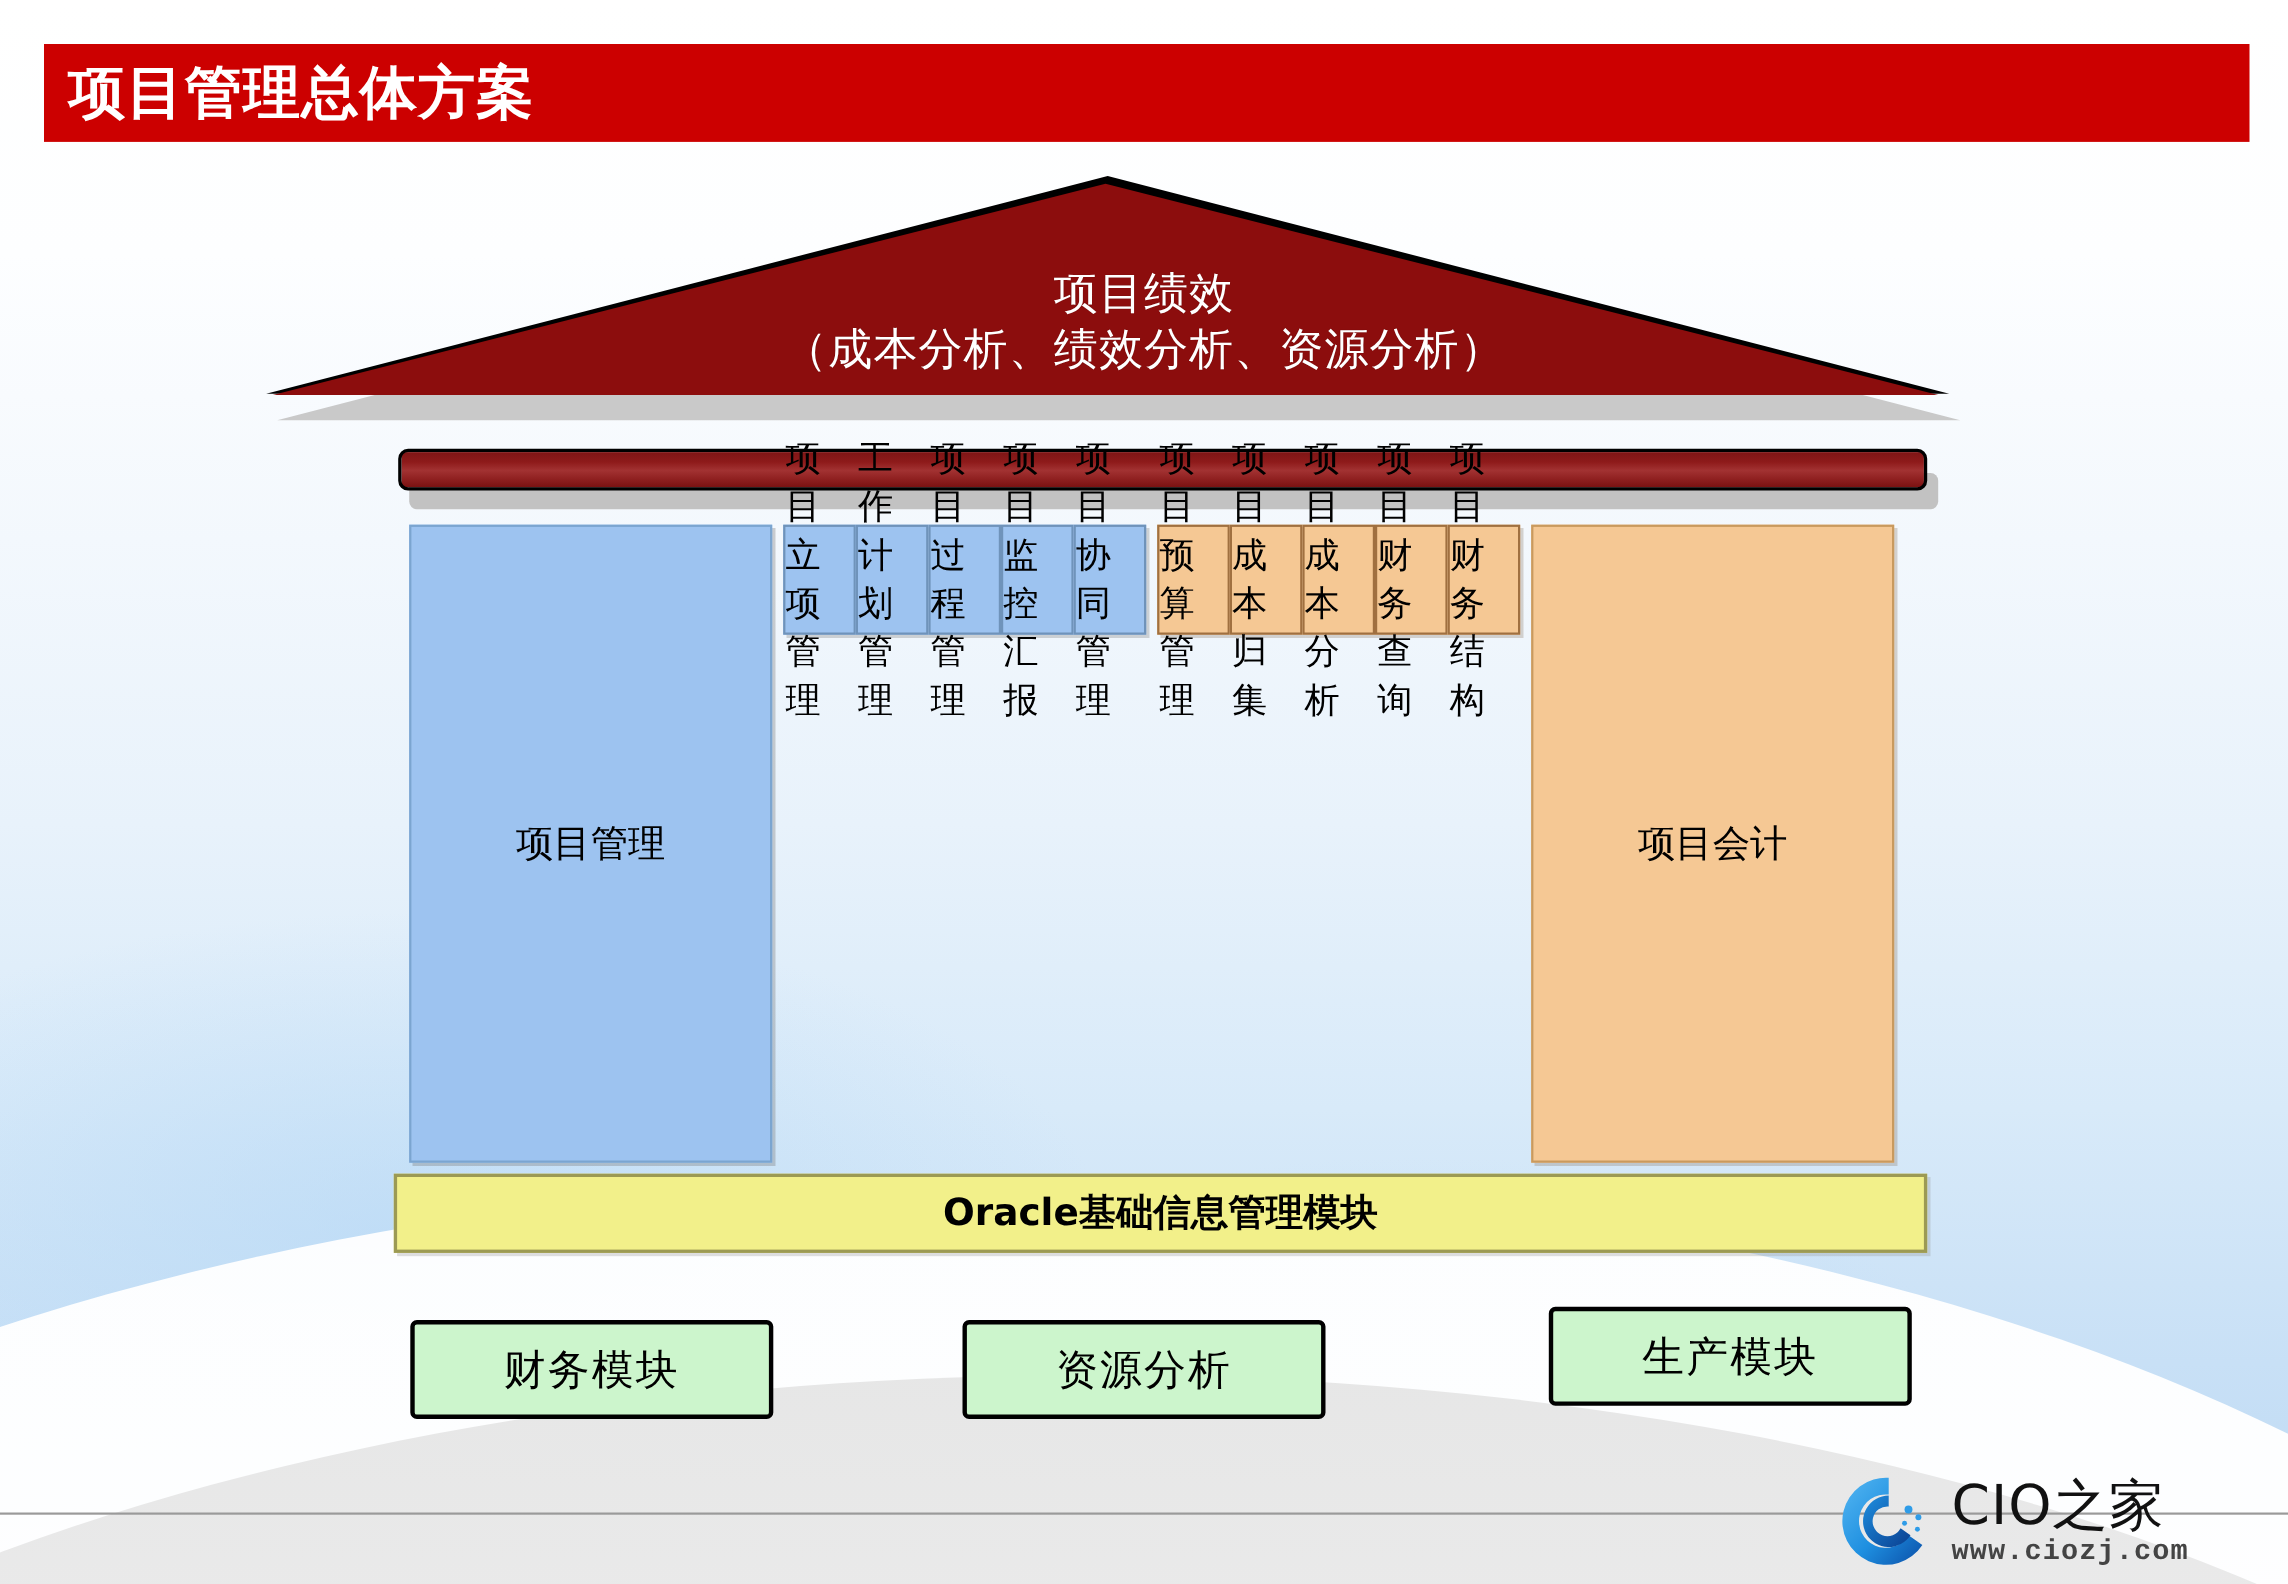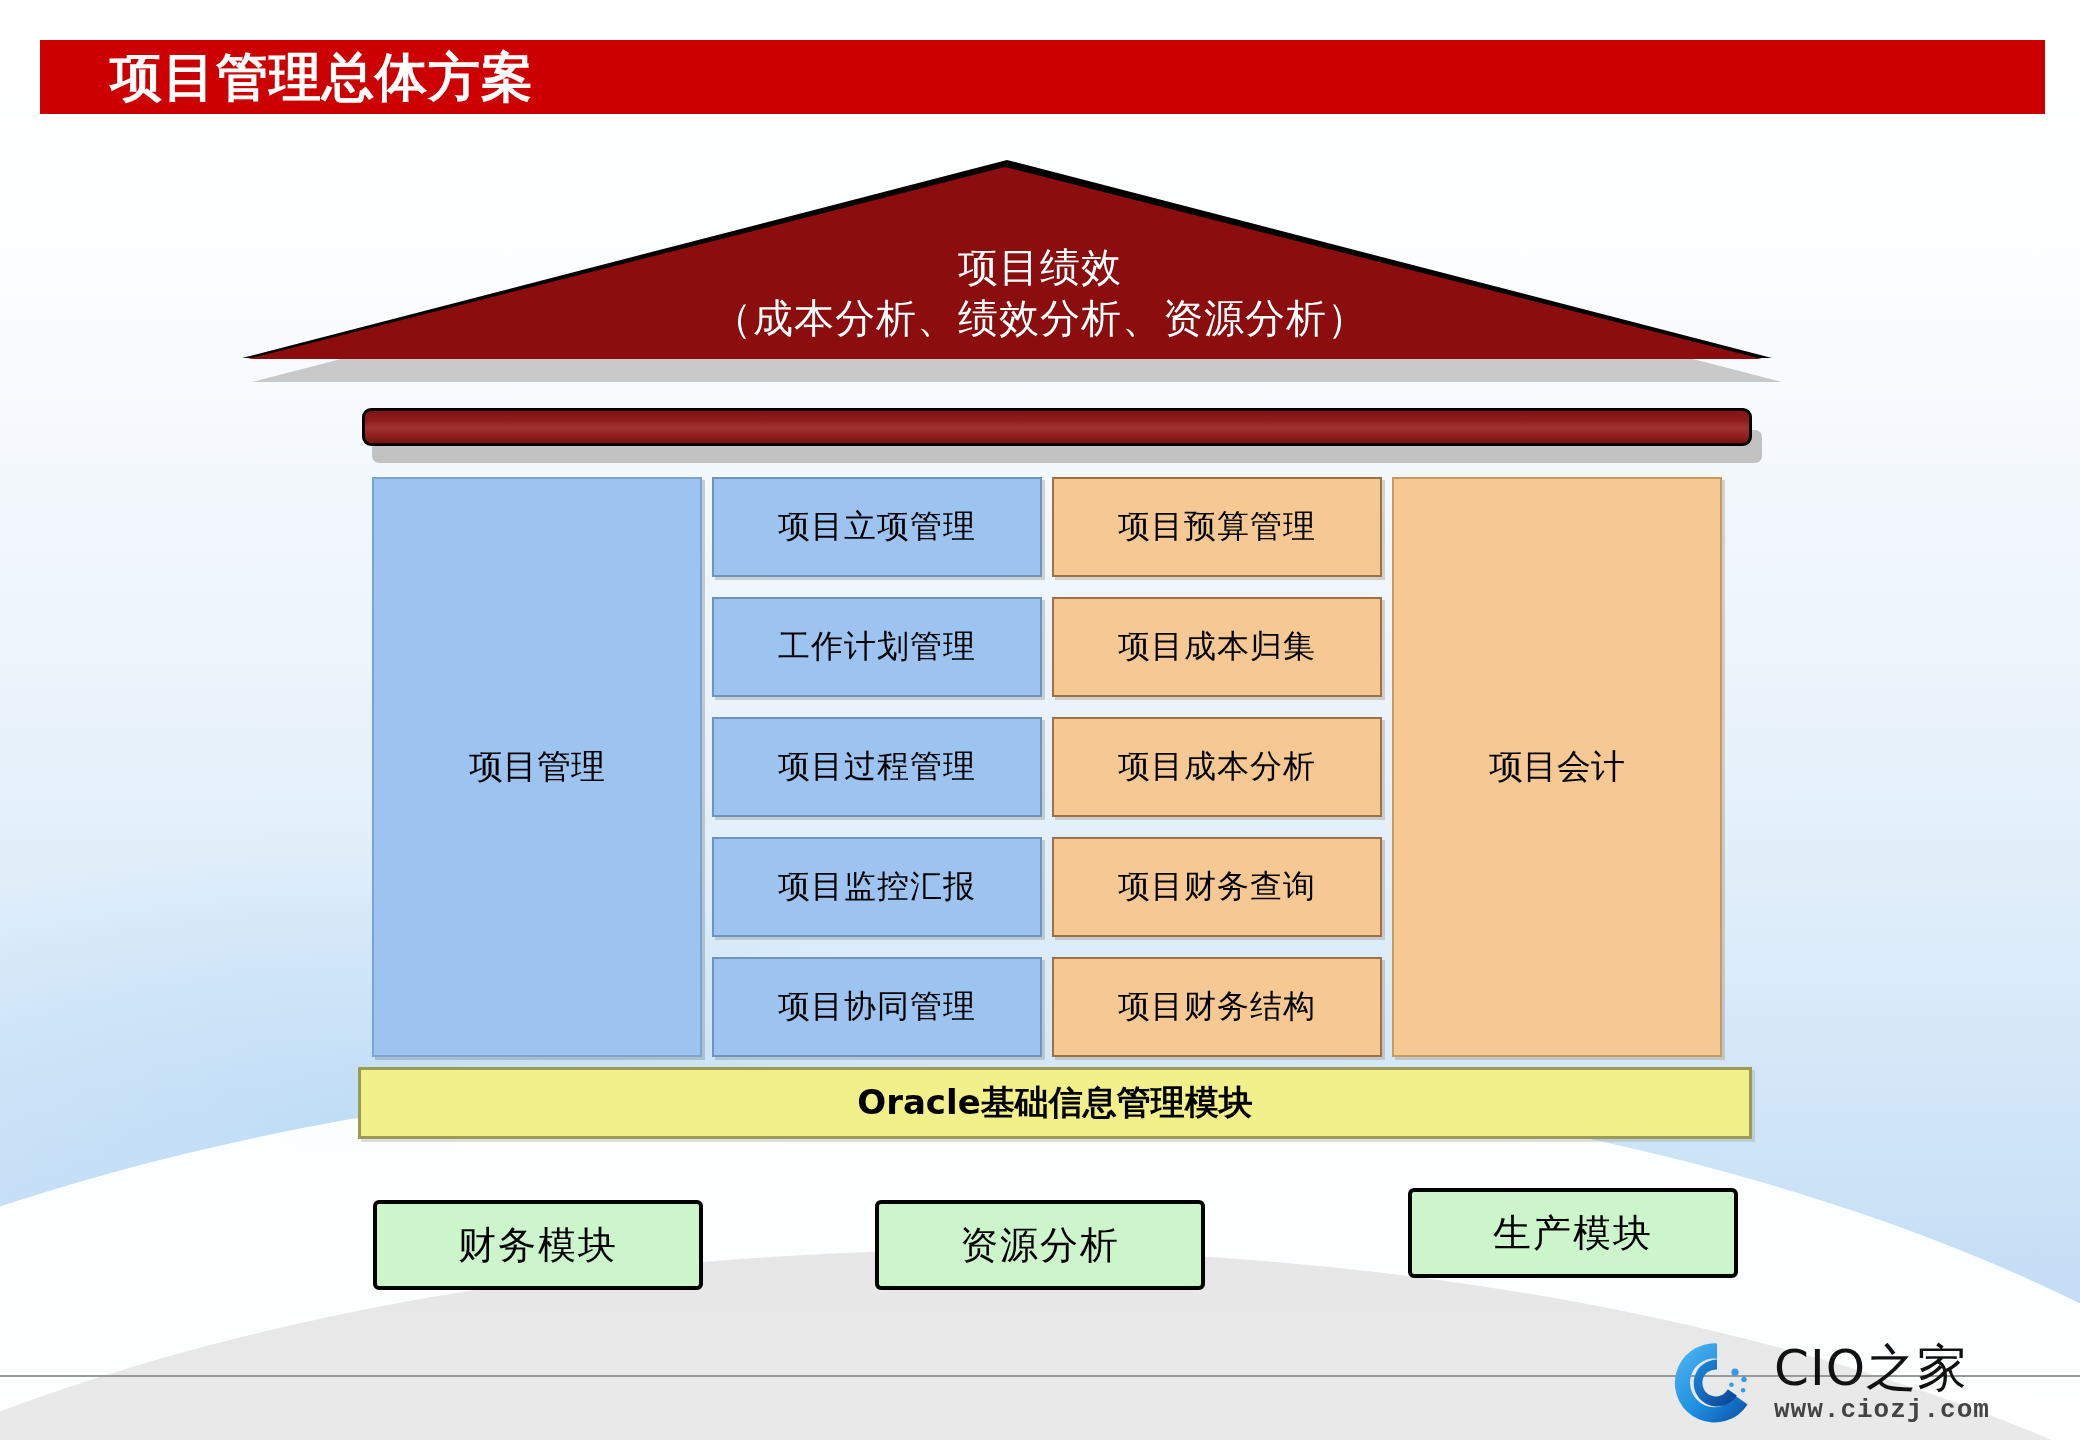--- a/index.html
+++ b/index.html
@@ -35,23 +35,23 @@
   }
   #bg-hline {
     position:absolute; left:0; top:1375px; width:2080px; height:2px;
     background:#9a9a9a;
   }
 
   
   #titlebar {
     position:absolute;
     left:40px; top:40px;
-    width:2005px; height:74px;
+    width:2005px; height:89px;
     background:#CC0000;
-    display:flex; align-items:center;padding-left:48px;
+    display:flex; align-items:center;
   }
   #titlebar .title-text {
     color:#ffffff;
     font-family:"DejaVu Sans","Liberation Sans",sans-serif;
     font-weight:bold;
     font-size:52px;
     letter-spacing:1px;
     padding-left:22px;
     line-height:1;
   }
@@ -128,21 +128,21 @@
     flex:0 0 330px;
     background:#F5C894;
     border:2px solid #C99A5E;
     box-shadow:3px 3px 0 rgba(140,120,100,0.3);
     display:flex; align-items:center; justify-content:center;
     font-size:34px;
     color:#000000;
   }
   .col-stack {
     flex:0 0 330px;
-    display:flex; flex-direction:column; justify-content:space-between;
+    display:flex; flex-direction:row; justify-content:space-between;
   }
   .cell {
     height:100px;
     display:flex; align-items:center; justify-content:center;
     font-size:32px;
     color:#000000;
     letter-spacing:1px;
   }
   .cell-blue {
     background:#9DC3F0;

